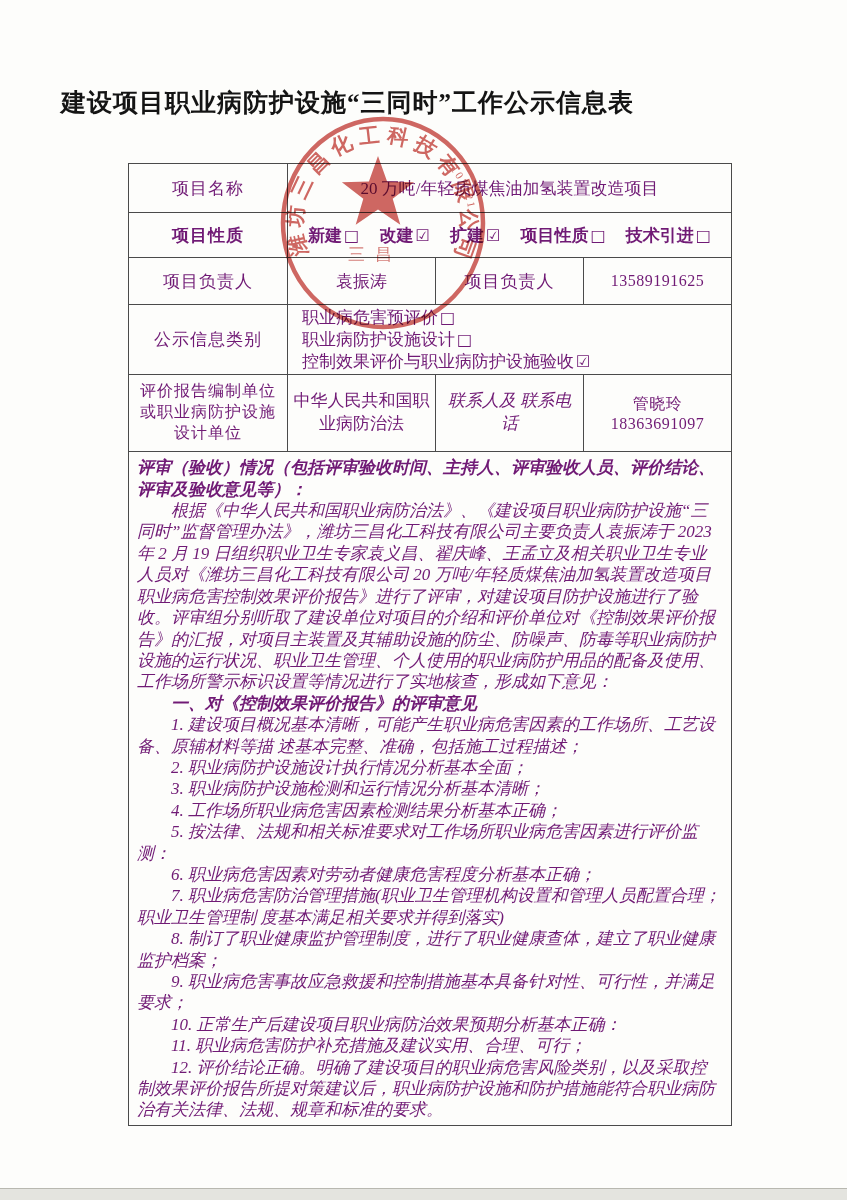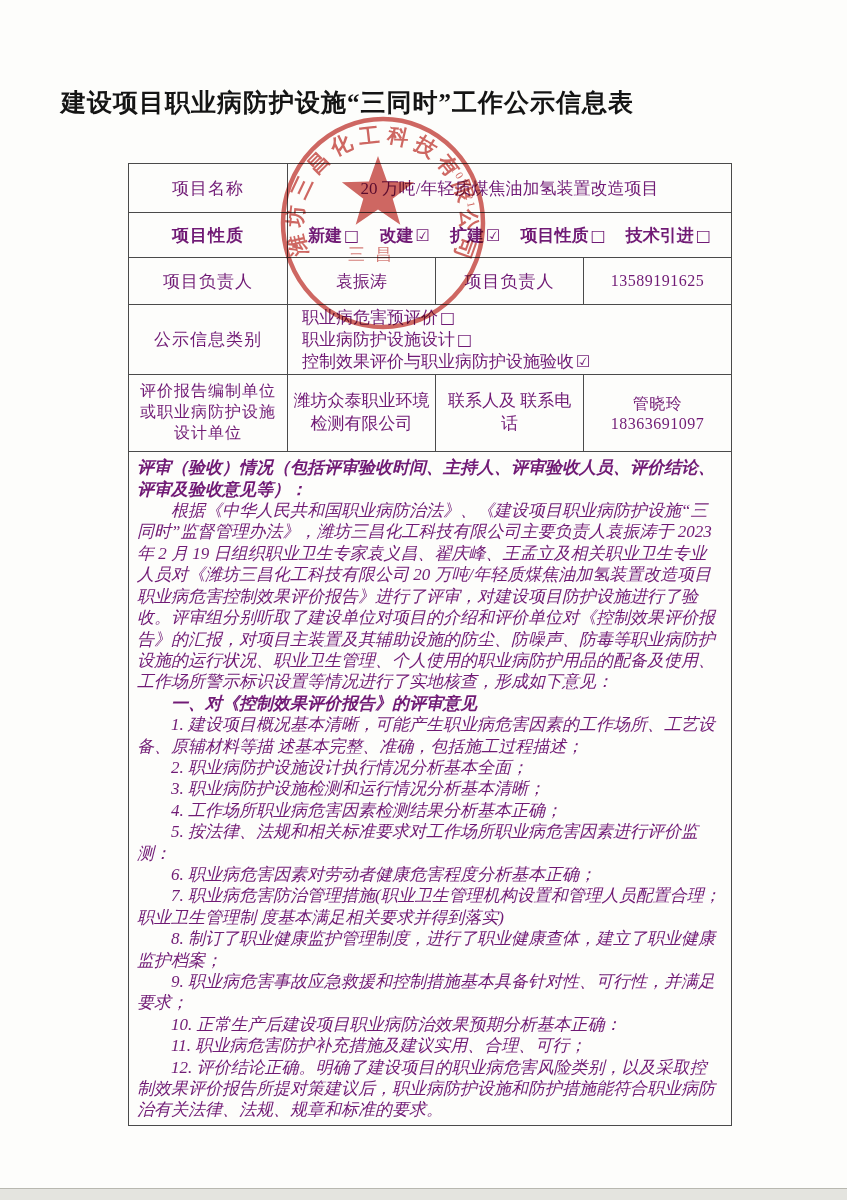--- a/index.html
+++ b/index.html
@@ -34,21 +34,21 @@
   .row-cat td   { height:62px; }
   .row-agency td{ height:72px; }
   .nature-opts {
     display:flex; justify-content:space-around; align-items:center; padding:0 6px;
   }
   .opt { white-space:nowrap; }
   .box { font-family:"DejaVu Sans",sans-serif; font-size:16px; padding-left:2px; }
   .cat-list { text-align:left; padding-left:10px; line-height:1.28; }
   .agency-label { line-height:1.3; font-size:16px;font-family:Liberation Mono, monospace; }
   .agency-org { line-height:1.35; }
-  .contact-cell { line-height:1.35; text-align:center; }
+  .contact-cell { line-height:1.35; text-align:center;font-style:italic; }
   .phone { font-size:16px; letter-spacing:.5px; }
   .review-cell {
     vertical-align:top !important; text-align:left;
     padding:5px 8px 4px 8px !important;
     height:600px; line-height:1.26; font-size:17px;
   }
   .review-cell p { margin:0;font-style:italic; }
   .indent { text-indent:2em; }
   .bold { font-weight:bold; }
   
@@ -95,21 +95,21 @@
     <td colspan="3">
       <div class="cat-list">
         <div><span>职业病危害预评价</span><span class="box">□</span></div>
         <div><span>职业病防护设施设计</span><span class="box">□</span></div>
         <div><span>控制效果评价与职业病防护设施验收</span><span class="box">☑</span></div>
       </div>
     </td>
   </tr>
   <tr class="row-agency">
     <td class="c1 label-cell agency-label">评价报告编制单位或职业病防护设施设计单位</td>
-    <td class="c2 value-cell agency-org">潍坊众泰职业环境检测有限公司</td>
+    <td class="c2 value-cell agency-org">中华人民共和国职业病防治法</td>
     <td class="c3 contact-cell">联系人及 联系电话</td>
     <td class="c4 value-cell phone">管晓玲 18363691097</td>
   </tr>
   <tr>
     <td class="review-cell" colspan="4">
       <p class="bold">评审（验收）情况（包括评审验收时间、主持人、评审验收人员、评价结论、评审及验收意见等）：</p>
       <p class="indent">根据《中华人民共和国职业病防治法》、《建设项目职业病防护设施“三同时”监督管理办法》，潍坊三昌化工科技有限公司主要负责人袁振涛于 2023 年 2 月 19 日组织职业卫生专家袁义昌、翟庆峰、王孟立及相关职业卫生专业人员对《潍坊三昌化工科技有限公司 20 万吨/年轻质煤焦油加氢装置改造项目职业病危害控制效果评价报告》进行了评审，对建设项目防护设施进行了验收。评审组分别听取了建设单位对项目的介绍和评价单位对《控制效果评价报告》的汇报，对项目主装置及其辅助设施的防尘、防噪声、防毒等职业病防护设施的运行状况、职业卫生管理、个人使用的职业病防护用品的配备及使用、工作场所警示标识设置等情况进行了实地核查，形成如下意见：</p>
       <p class="indent bold">一、对《控制效果评价报告》的评审意见</p>
       <p class="indent">1. 建设项目概况基本清晰，可能产生职业病危害因素的工作场所、工艺设备、原辅材料等描 述基本完整、准确，包括施工过程描述；</p>
       <p class="indent">2. 职业病防护设施设计执行情况分析基本全面；</p>

